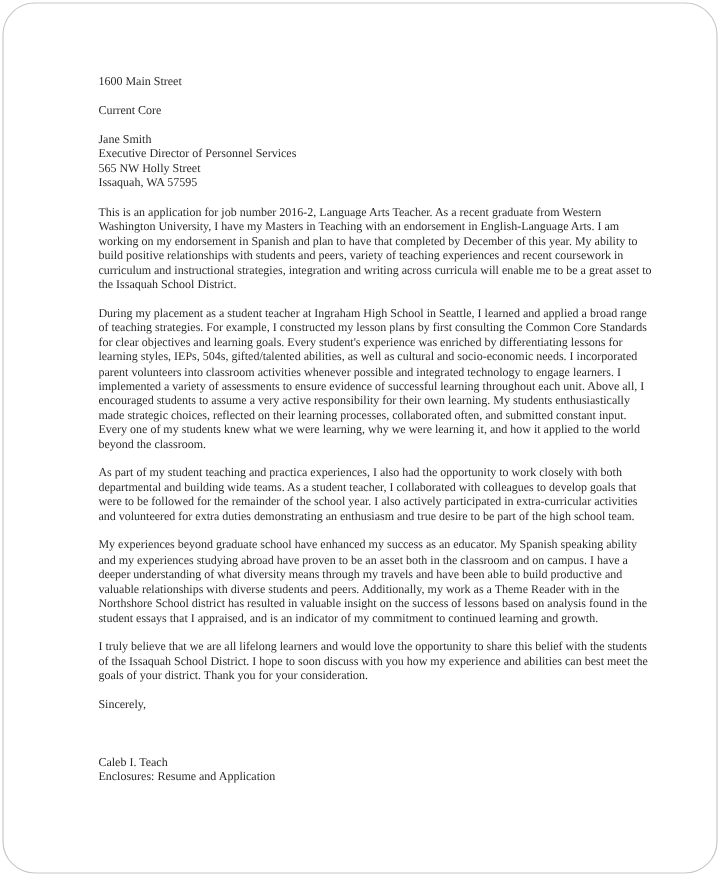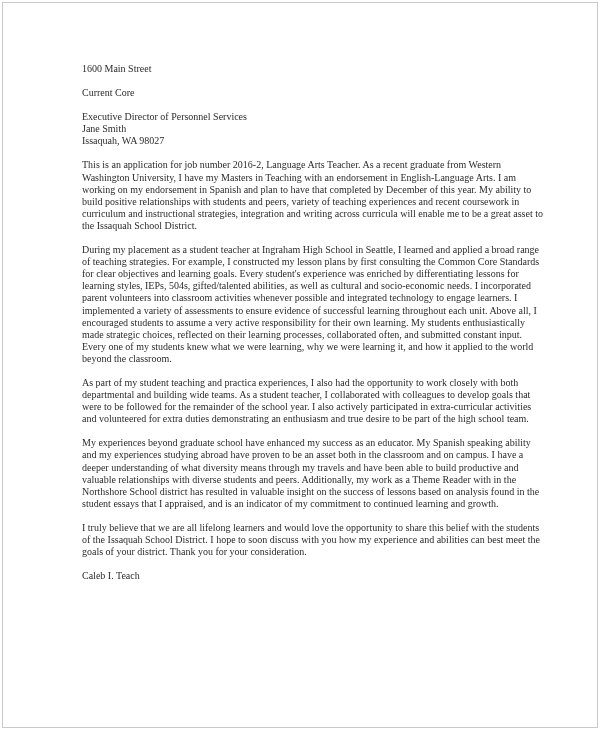--- a/index.html
+++ b/index.html
@@ -1,15 +1,15 @@
 <!DOCTYPE html>
 <html><head>
 <meta charset="utf-8">
 <style>
-  * { margin: 0; padding: 0; box-sizing: border-box; }
+  * { margin: 0; padding: 0; box-sizing: border-box; border-radius: 27px; }
   html, body {
     width: 600px; height: 730px;
     background: #ffffff;
     font-family: "Liberation Serif", "DejaVu Serif", serif;
   }
   .page {
     position: absolute;
     left: 2px; top: 2px;
     width: 596px; height: 726px;
     background: #ffffff;
@@ -40,31 +40,36 @@
 
     <div class="block">
       <span class="line">1600 Main Street</span>
     </div>
 
     <div class="block">
       <span class="line">Current Core</span>
     </div>
 
     <div class="block">
+      <span class="line">Jane Smith</span>
       <span class="line">Executive Director of Personnel Services</span>
-      <span class="line">Jane Smith</span>
-      <span class="line">Issaquah, WA 98027</span>
+      <span class="line">565 NW Holly Street</span>
+      <span class="line">Issaquah, WA 57595</span>
     </div>
 
 
     <p class="para">This is an application for job number 2016-2, Language Arts Teacher. As a recent graduate from Western Washington University, I have my Masters in Teaching with an endorsement in English-Language Arts.  I am working on my endorsement in Spanish and plan to have that completed by December of this year.  My ability to build positive relationships with students and peers, variety of teaching experiences and recent coursework in curriculum and instructional strategies, integration and writing across curricula will enable me to be a great asset to the Issaquah School District.</p>
     <p class="para">During my placement as a student teacher at Ingraham High School in Seattle, I learned and applied a broad range of teaching strategies.  For example, I constructed my lesson plans by first consulting the Common Core Standards for clear objectives and learning goals.  Every student's experience was enriched by differentiating lessons for learning styles, IEPs, 504s, gifted/talented abilities, as well as cultural and socio-economic needs.  I incorporated parent volunteers into classroom activities whenever possible and integrated technology to engage learners.  I implemented a variety of assessments to ensure evidence of successful learning throughout each unit. Above all, I encouraged students to assume a very active responsibility for their own learning.  My students enthusiastically made strategic choices, reflected on their learning processes, collaborated often, and submitted constant input. Every one of my students knew what we were learning, why we were learning it, and how it applied to the world beyond the classroom.</p>
     <p class="para">As part of my student teaching and practica experiences, I also had the opportunity to work closely with both departmental and building wide teams.  As a student teacher, I collaborated with colleagues to develop goals that were to be followed for the remainder of the school year. I also actively participated in extra-curricular activities and volunteered for extra duties demonstrating an enthusiasm and true desire to be part of the high school team.</p>
     <p class="para">My experiences beyond graduate school have enhanced my success as an educator. My Spanish speaking ability and my experiences studying abroad have proven to be an asset both in the classroom and on campus.  I have a deeper understanding of what diversity means through my travels and have been able to build productive and valuable relationships with diverse students and peers.  Additionally, my work as a Theme Reader with in the Northshore School district has resulted in valuable insight on the success of lessons based on analysis found in the student essays that I appraised, and is an indicator of my commitment to continued learning and growth.</p>
     <p class="para">I truly believe that we are all lifelong learners and would love the opportunity to share this belief with the students of the Issaquah School District. I hope to soon discuss with you how my experience and abilities can best meet the goals of your district. Thank you for your consideration.</p>
 
+    <div class="closing">
+      <span class="line">Sincerely,</span>
+    </div>
 
     <div class="sig-block">
       <span class="line">Caleb I. Teach</span>
+      <span class="line">Enclosures: Resume and Application</span>
     </div>
 
   </div>
 </div>
 
 </body></html>

